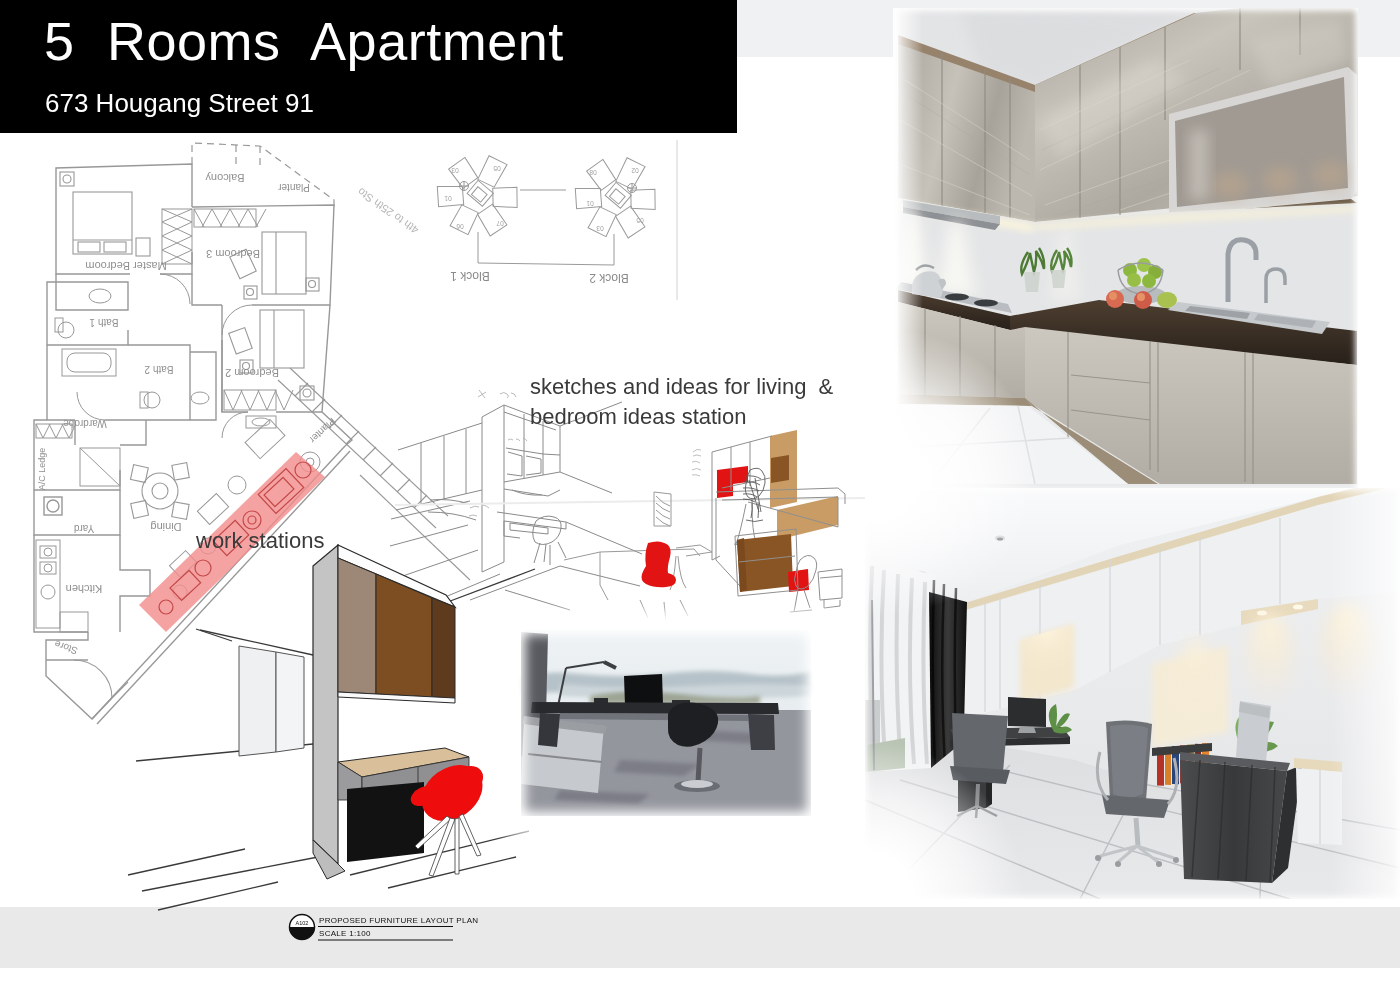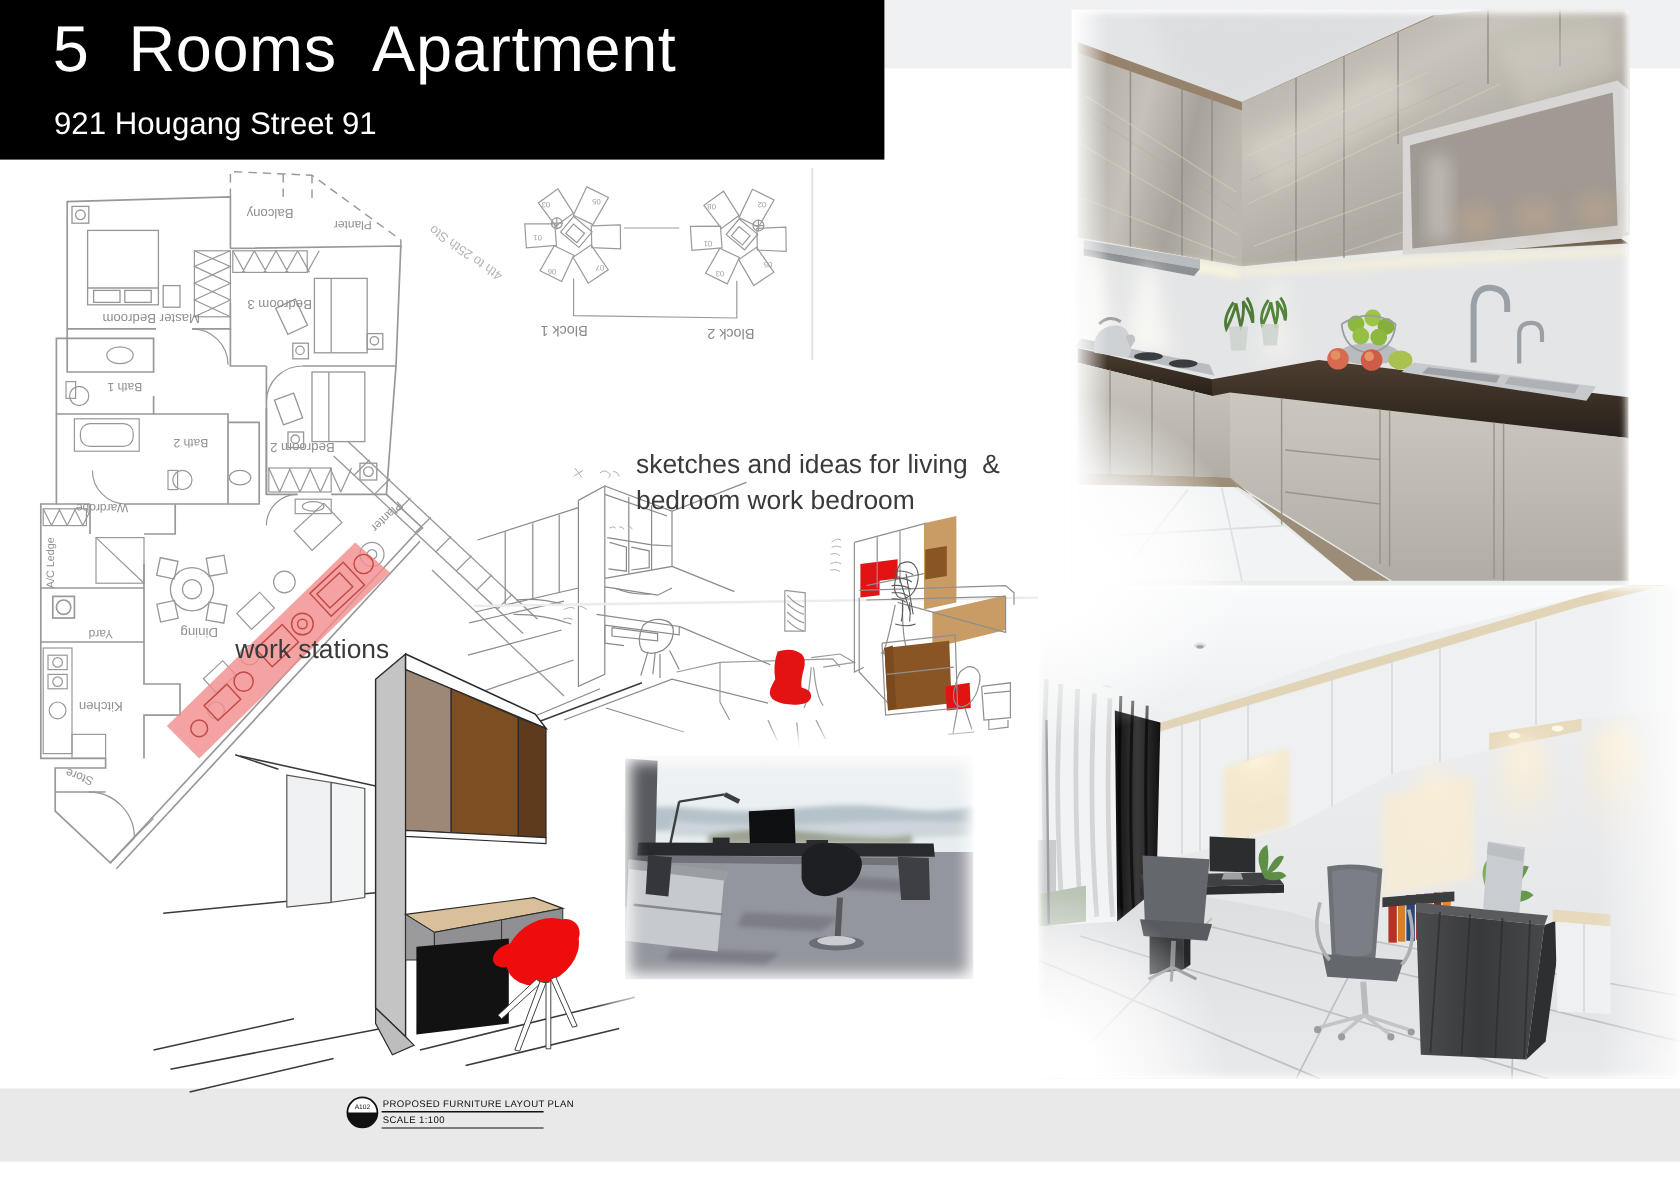--- a/index.html
+++ b/index.html
@@ -10,21 +10,21 @@
 <body>
 
 <div class="abs" style="left:737px;top:0;width:663px;height:57px;background:#f0f1f2;"></div>
 
 <div class="abs" style="left:0;top:907px;width:1400px;height:61px;background:#e9e9e9;"></div>
 
 <div class="abs" style="left:0;top:0;width:737px;height:133px;background:#000;"></div>
 
 <div class="abs" style="left:44px;top:10px;color:#fff;font-size:54px;letter-spacing:0.5px;word-spacing:17px;">5 Rooms Apartment</div>
 
-<div class="abs" style="left:45px;top:88px;color:#fff;font-size:26px;letter-spacing:0px;">921 Hougang Street 91</div>
+<div class="abs" style="left:45px;top:88px;color:#fff;font-size:26px;letter-spacing:0px;">673 Hougang Street 91</div>
 
 <svg class="abs" style="left:20px;top:135px;" width="670" height="790" viewBox="20 135 670 790" fill="none">
   <g stroke="#989898" stroke-width="1.4">
 
     <g>
       <polyline points="130,274 56,274 56,168 192,164 192,207"></polyline>
       <polyline points="160,274 192,274 192,252"></polyline>
     </g>
 
     <g stroke-width="1.1">
@@ -527,21 +527,21 @@
     <path d="M700 748 l-2 34" stroke="#57595e" stroke-width="5"></path>
     <ellipse cx="697" cy="786" rx="23" ry="6" fill="#6b6d74"></ellipse>
     <ellipse cx="697" cy="784" rx="16" ry="4" fill="#caccd2"></ellipse>
 
     <rect x="514" y="623" width="304" height="200" fill="none" stroke="#fff" stroke-width="22" filter="url(#gblur6)"></rect>
   </g>
 </svg>
 
 <div class="abs" style="left:530px;top:374px;color:#3a3a3a;font-size:22px;">sketches and ideas for living&nbsp; &amp;</div>
 
-<div class="abs" style="left:530px;top:404px;color:#3a3a3a;font-size:22px;">bedroom work bedroom</div>
+<div class="abs" style="left:530px;top:404px;color:#3a3a3a;font-size:22px;">bedroom ideas station</div>
 
 <svg class="abs" style="left:893px;top:8px;" width="465" height="484" viewBox="893 8 465 484">
   <defs>
     <linearGradient id="kwoodL" x1="0" y1="0" x2="1" y2="0.35">
       <stop offset="0" stop-color="#aaa59c"></stop>
         <stop offset="0.45" stop-color="#c6c2b9"></stop>
         <stop offset="0.75" stop-color="#a8a39a"></stop>
         <stop offset="1" stop-color="#bcb8af"></stop>
     </linearGradient>
     <linearGradient id="kwoodR" x1="0" y1="0" x2="0.8" y2="1">

